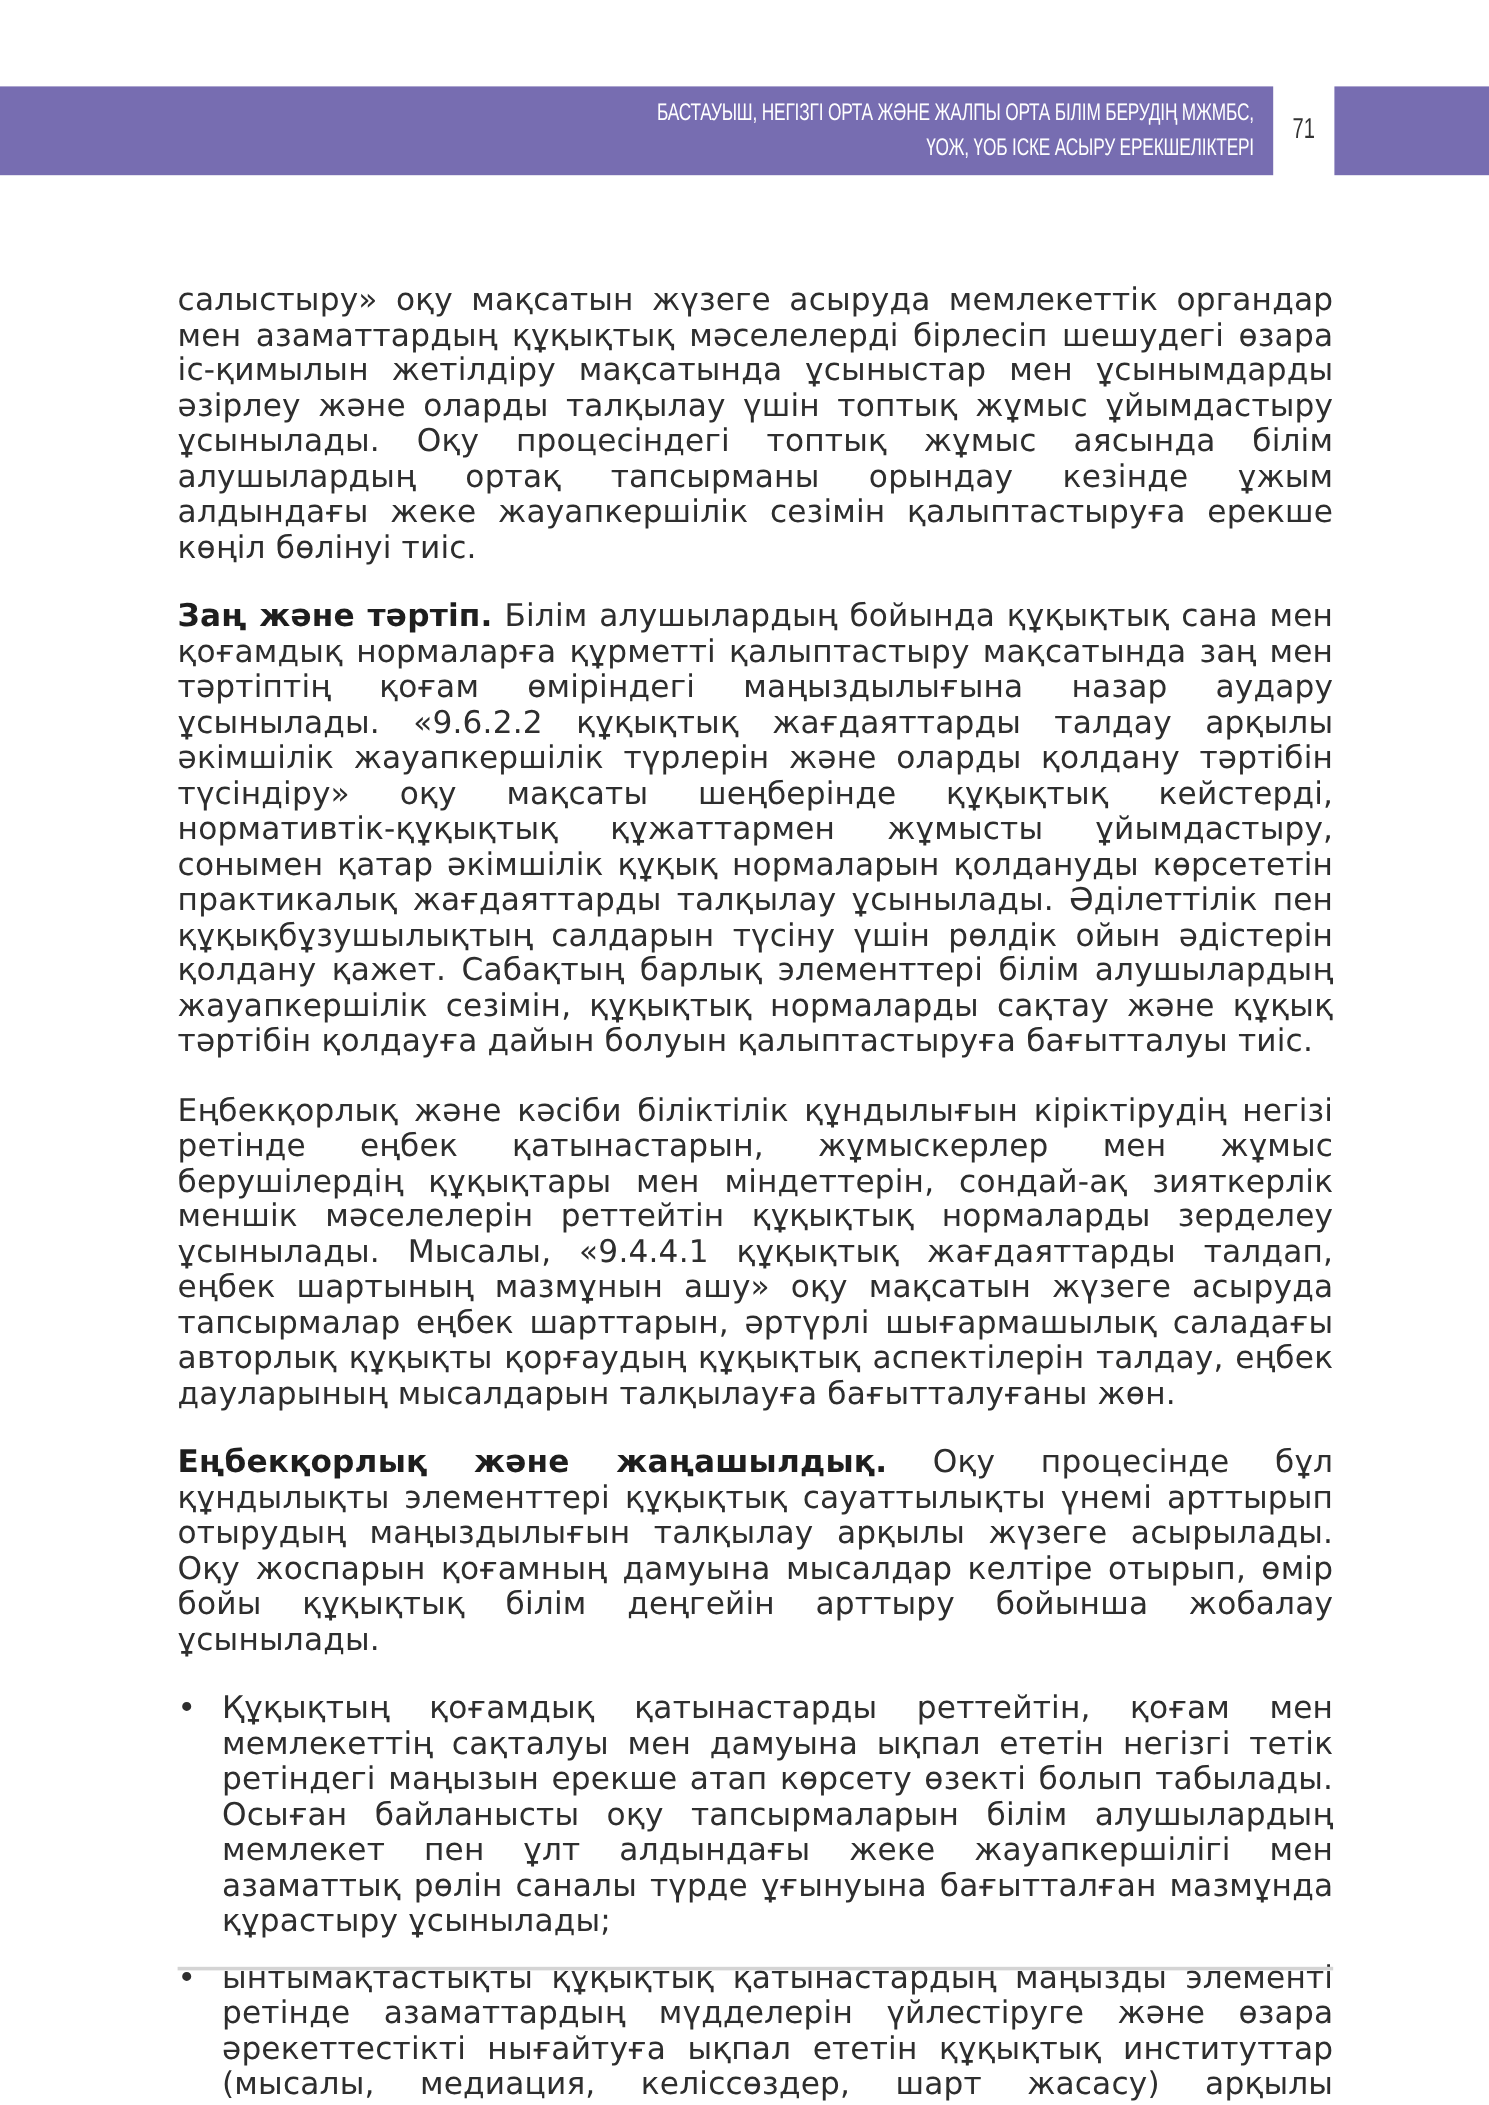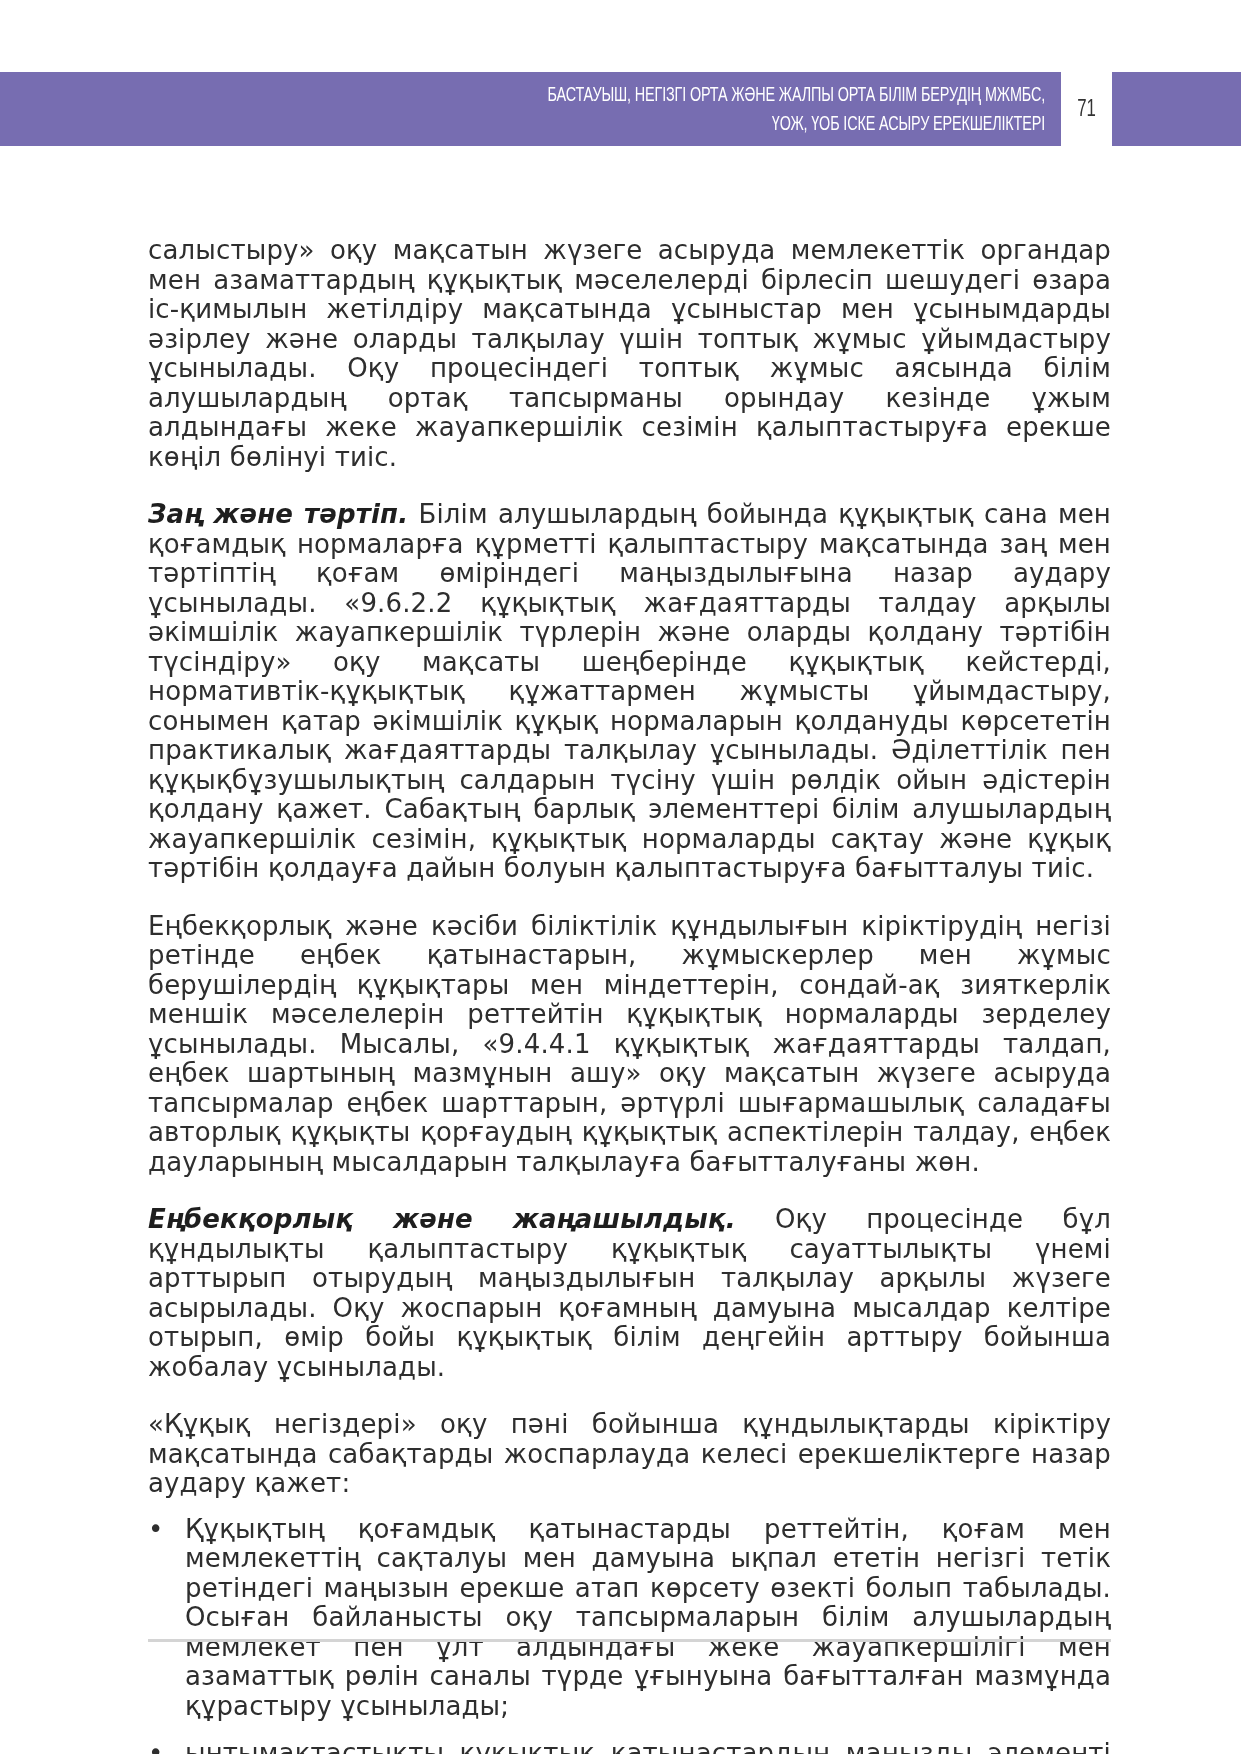--- a/index.html
+++ b/index.html
@@ -32,21 +32,21 @@
     transform: scaleX(0.7);
   }
   .content {
     position: absolute; left: 148px; top: 236px; width: 963px;
     font-size: 26px; line-height: 29.5px; color: #2e2e2e;
     letter-spacing: 0.15px;
   }
   .para {
     margin: 0 0 28px 0; text-align: justify; hyphens: manual;
   }
-  .para b.lead { font-weight: bold; font-style: italic; color: #1e1e1e; }
+  .para b.lead { font-weight: bold; color: #1e1e1e; }
   .bullets { list-style: none; margin: 0; padding: 0; }
   .bullet {
     position: relative; padding-left: 37px; margin: 0 0 18px 0; text-align: justify;
   }
   .bullet .dot {
     position: absolute; left: 0; top: 0; width: 12px; text-align: left;
   }
   .divider {
     position: absolute; left: 148px; top: 1639px; width: 963px; height: 3px;
     background: #d4d4d4;
@@ -67,24 +67,21 @@
   <p class="para">
     <span>салыстыру» оқу мақсатын жүзеге асыруда мемлекеттік органдар мен азаматтардың құқықтық мәселелерді бірлесіп шешудегі өзара іс-қимылын жетілдіру мақсатында ұсыныстар мен ұсынымдарды әзірлеу және оларды талқылау үшін топтық жұмыс ұйымдастыру ұсынылады. Оқу процесіндегі топтық жұмыс аясында білім алушылардың ортақ тапсырманы орындау кезінде ұжым алдындағы жеке жауапкершілік сезімін қалыптастыруға ерекше көңіл бөлінуі тиіс.</span>
   </p>
   <p class="para">
     <b class="lead">Заң және тәртіп.</b><span> Білім алушылардың бойында құқықтық сана мен қоғамдық нормаларға құрметті қалыптастыру мақсатында заң мен тәртіптің қоғам өміріндегі маңыздылығына назар аудару ұсынылады. «9.6.2.2 құқықтық жағдаяттарды талдау арқылы әкімшілік жауапкершілік түрлерін және оларды қолдану тәртібін түсіндіру» оқу мақсаты шеңберінде құқықтық кейстерді, нормативтік-құқықтық құжаттармен жұмысты ұйымдастыру, сонымен қатар әкімшілік құқық нормаларын қолдануды көрсететін практикалық жағдаяттарды талқылау ұсынылады. Әділеттілік пен құқықбұзушылықтың салдарын түсіну үшін рөлдік ойын әдістерін қолдану қажет. Сабақтың барлық элементтері білім алушылардың жауапкершілік сезімін, құқықтық нормаларды сақтау және құқық тәртібін қолдауға дайын болуын қалыптастыруға бағытталуы тиіс.</span>
   </p>
   <p class="para">
     <span>Еңбекқорлық және кәсіби біліктілік құндылығын кіріктірудің негізі ретінде еңбек қатынастарын, жұмыскерлер мен жұмыс берушілердің құқықтары мен міндеттерін, сондай-ақ зияткерлік меншік мәселелерін реттейтін құқықтық нормаларды зерделеу ұсынылады. Мысалы, «9.4.4.1 құқықтық жағдаяттарды талдап, еңбек шартының мазмұнын ашу» оқу мақсатын жүзеге асыруда тапсырмалар еңбек шарттарын, әртүрлі шығармашылық саладағы авторлық құқықты қорғаудың құқықтық аспектілерін талдау, еңбек дауларының мысалдарын талқылауға бағытталуғаны жөн.</span>
   </p>
   <p class="para">
-    <b class="lead">Еңбекқорлық және жаңашылдық.</b><span> Оқу процесінде бұл құндылықты қалыптастыру құқықтық сауаттылықты үнемі арттырып отырудың маңыздылығын талқылау арқылы жүзеге асырылады. Оқу жоспарын қоғамның дамуына мысалдар келтіре отырып, өмір бойы құқықтық білім деңгейін арттыру бойынша жобалау ұсынылады.</span>
-  </p>
-  <p class="para" style="margin-bottom:16px">
-    <span>«Құқық негіздері» оқу пәні бойынша құндылықтарды кіріктіру мақсатында сабақтарды жоспарлауда келесі ерекшеліктерге назар аудару қажет:</span>
+    <b class="lead">Еңбекқорлық және жаңашылдық.</b><span> Оқу процесінде бұл құндылықты элементтері құқықтық сауаттылықты үнемі арттырып отырудың маңыздылығын талқылау арқылы жүзеге асырылады. Оқу жоспарын қоғамның дамуына мысалдар келтіре отырып, өмір бойы құқықтық білім деңгейін арттыру бойынша жобалау ұсынылады.</span>
   </p>
   <ul class="bullets">
     <li class="bullet">
       <span class="dot">•</span>
       <span>Құқықтың қоғамдық қатынастарды реттейтін, қоғам мен мемлекеттің сақталуы мен дамуына ықпал ететін негізгі тетік ретіндегі маңызын ерекше атап көрсету өзекті болып табылады. Осыған байланысты оқу тапсырмаларын білім алушылардың мемлекет пен ұлт алдындағы жеке жауапкершілігі мен азаматтық рөлін саналы түрде ұғынуына бағытталған мазмұнда құрастыру ұсынылады;</span>
     </li>
     <li class="bullet">
       <span class="dot">•</span>
       <span>ынтымақтастықты құқықтық қатынастардың маңызды элементі ретінде азаматтардың мүдделерін үйлестіруге және өзара әрекеттестікті нығайтуға ықпал ететін құқықтық институттар (мысалы, медиация, келіссөздер, шарт жасасу) арқылы қарастыруға болады;</span>
     </li>

